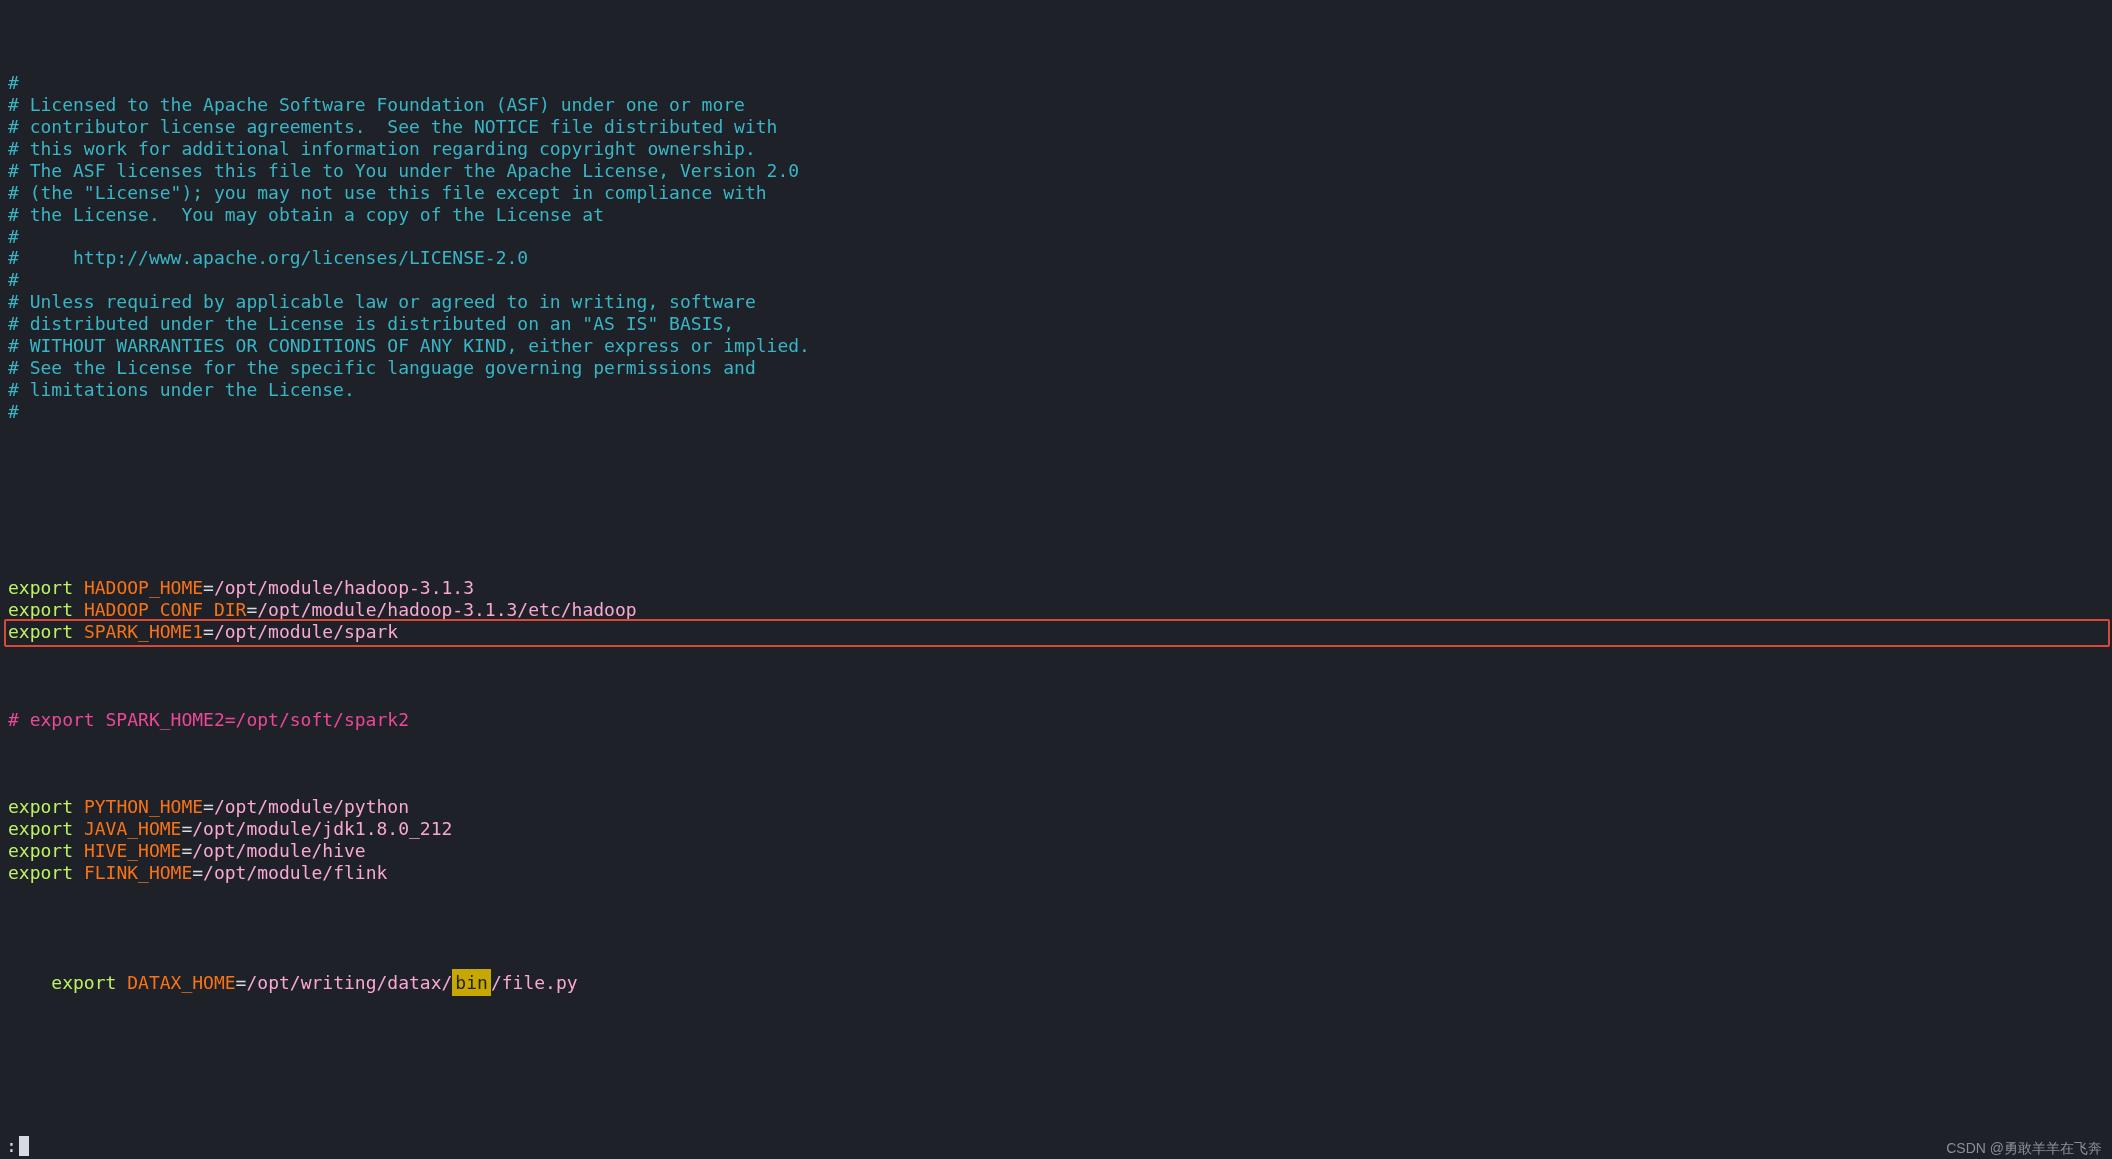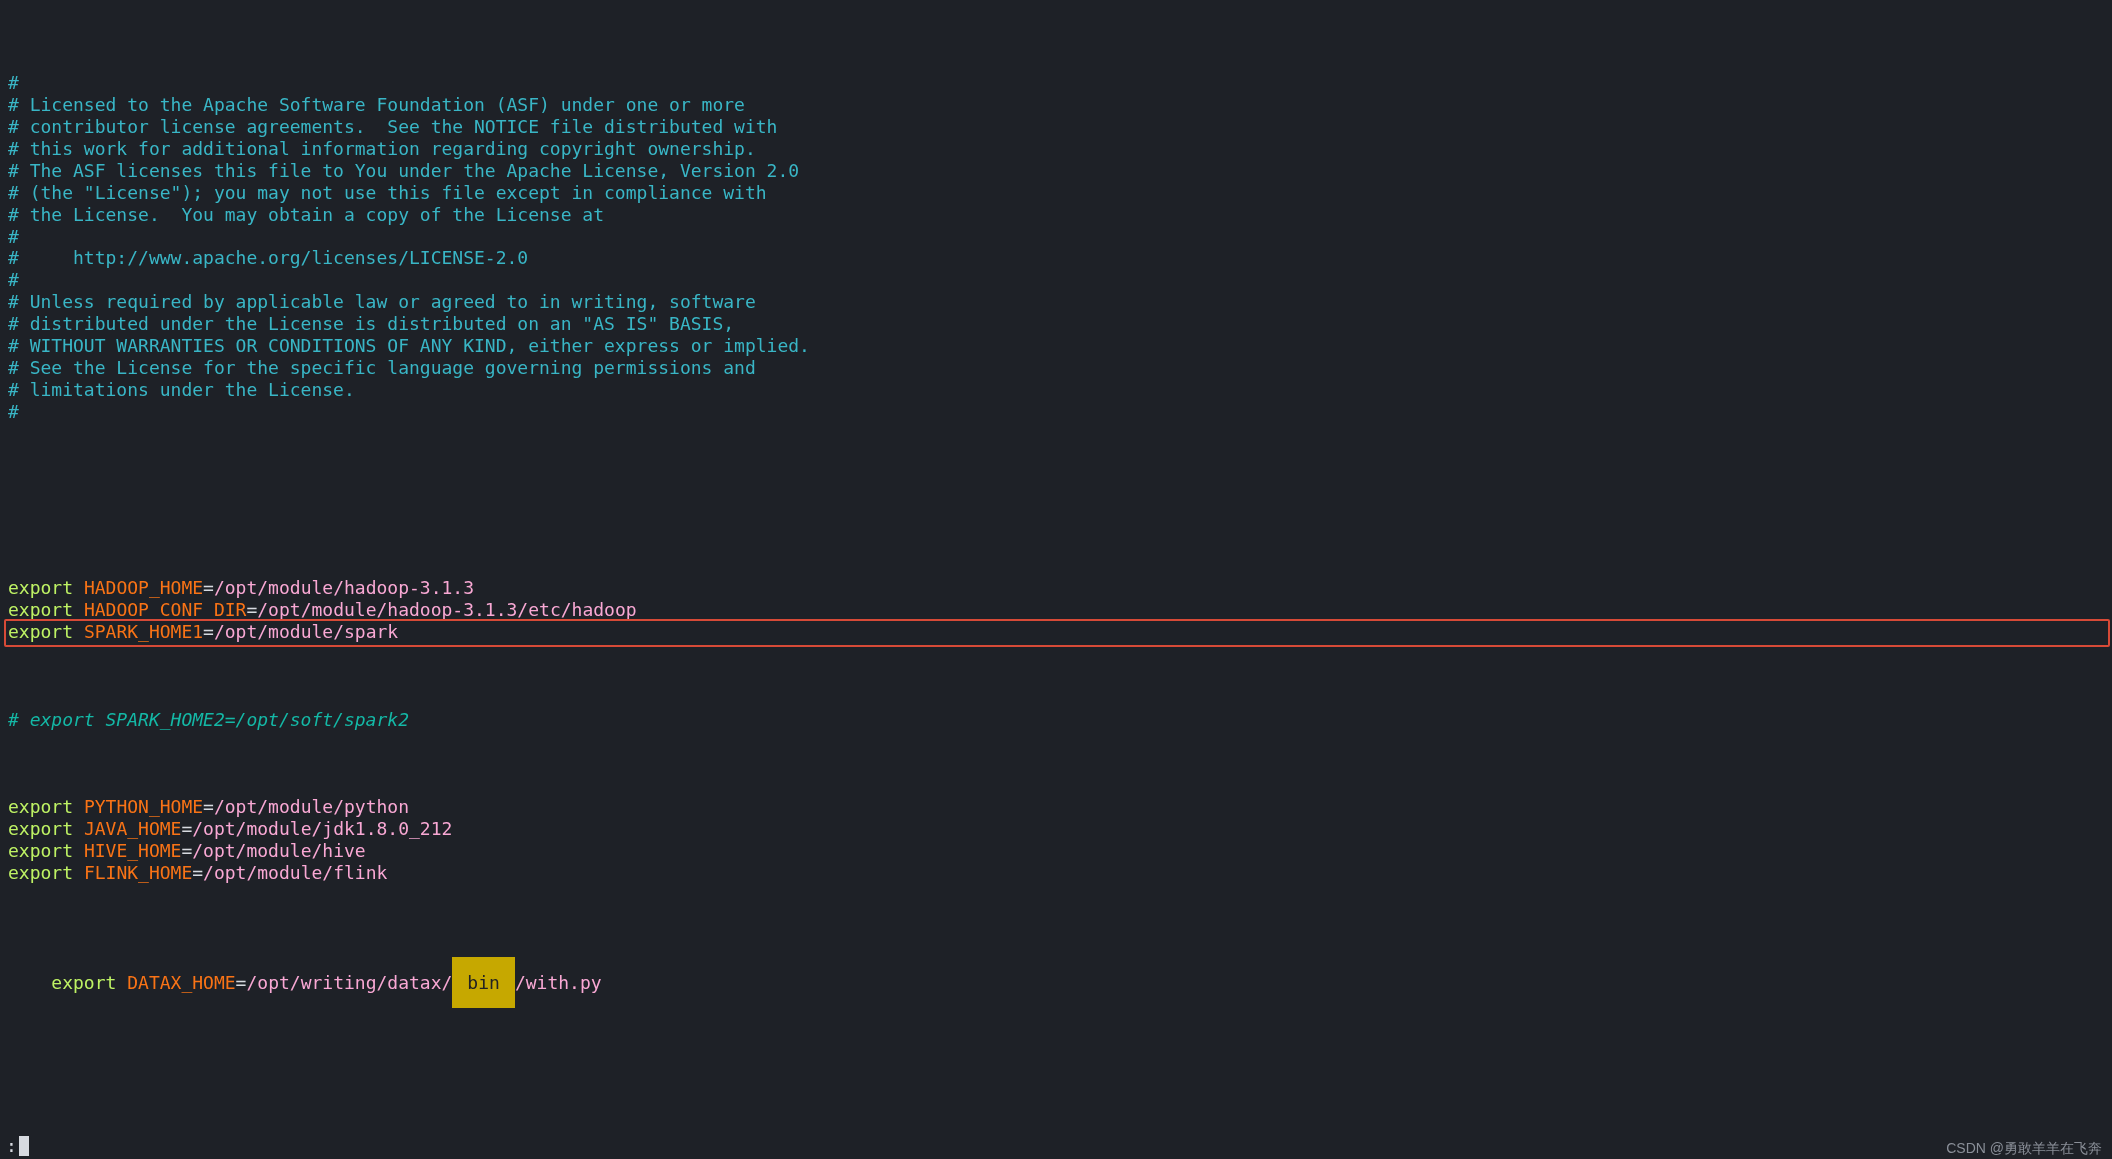--- a/index.html
+++ b/index.html
@@ -23,25 +23,24 @@
   }
   .line { white-space: pre; }
   .comment { color: #39b6c6; }
   .kw-export { color: #bef264; }
   .varname { color: #f97316; }
   .eq { color: #d7dae0; }
   .path { color: #f9a8d4; }
   .hl-bin {
     background: #c6a800;
     color: #222;
-    padding: 15px;
+    padding: 3px;
   }
   .commented-behind {
-    color: #14b8a6;
-    font-style: italic;
+    color: #ec4899;
   }
   .highlight-box {
     position: absolute;
     border: 2px solid #d74a37;
     border-radius: 2px;
     pointer-events: none;
   }
   .cmdline {
     position: absolute;
     left: 0;
@@ -81,21 +80,21 @@
 
   <div class="line">&nbsp;</div>
 
   <div id="export-block-1"><div class="line"><span class="kw-export">export</span> <span class="varname">HADOOP_HOME</span><span class="eq">=</span><span class="path">/opt/module/hadoop-3.1.3</span></div><div class="line"><span class="kw-export">export</span> <span class="varname">HADOOP_CONF_DIR</span><span class="eq">=</span><span class="path">/opt/module/hadoop-3.1.3/etc/hadoop</span></div><div class="line" id="boxed-line"><span class="kw-export">export</span> <span class="varname">SPARK_HOME1</span><span class="eq">=</span><span class="path">/opt/module/spark</span></div></div>
 
   <div class="line commented-behind"># export SPARK_HOME2=/opt/soft/spark2</div>
 
   <div id="export-block-2"><div class="line"><span class="kw-export">export</span> <span class="varname">PYTHON_HOME</span><span class="eq">=</span><span class="path">/opt/module/python</span></div><div class="line"><span class="kw-export">export</span> <span class="varname">JAVA_HOME</span><span class="eq">=</span><span class="path">/opt/module/jdk1.8.0_212</span></div><div class="line"><span class="kw-export">export</span> <span class="varname">HIVE_HOME</span><span class="eq">=</span><span class="path">/opt/module/hive</span></div><div class="line"><span class="kw-export">export</span> <span class="varname">FLINK_HOME</span><span class="eq">=</span><span class="path">/opt/module/flink</span></div></div>
 
   <div class="line">
-    <span class="kw-export">export</span> <span class="varname">DATAX_HOME</span><span class="eq">=</span><span class="path">/opt/writing/datax/</span><span class="hl-bin">bin</span><span class="path">/with.py</span>
+    <span class="kw-export">export</span> <span class="varname">DATAX_HOME</span><span class="eq">=</span><span class="path">/opt/writing/datax/</span><span class="hl-bin">bin</span><span class="path">/file.py</span>
   </div>
 
   <div class="line">&nbsp;</div>
 
   
 
   
 
   <div id="box-overlay" class="highlight-box" style="left: 4px; top: 618.688px; width: 2102px; height: 23.9531px;"></div>
 </div>

